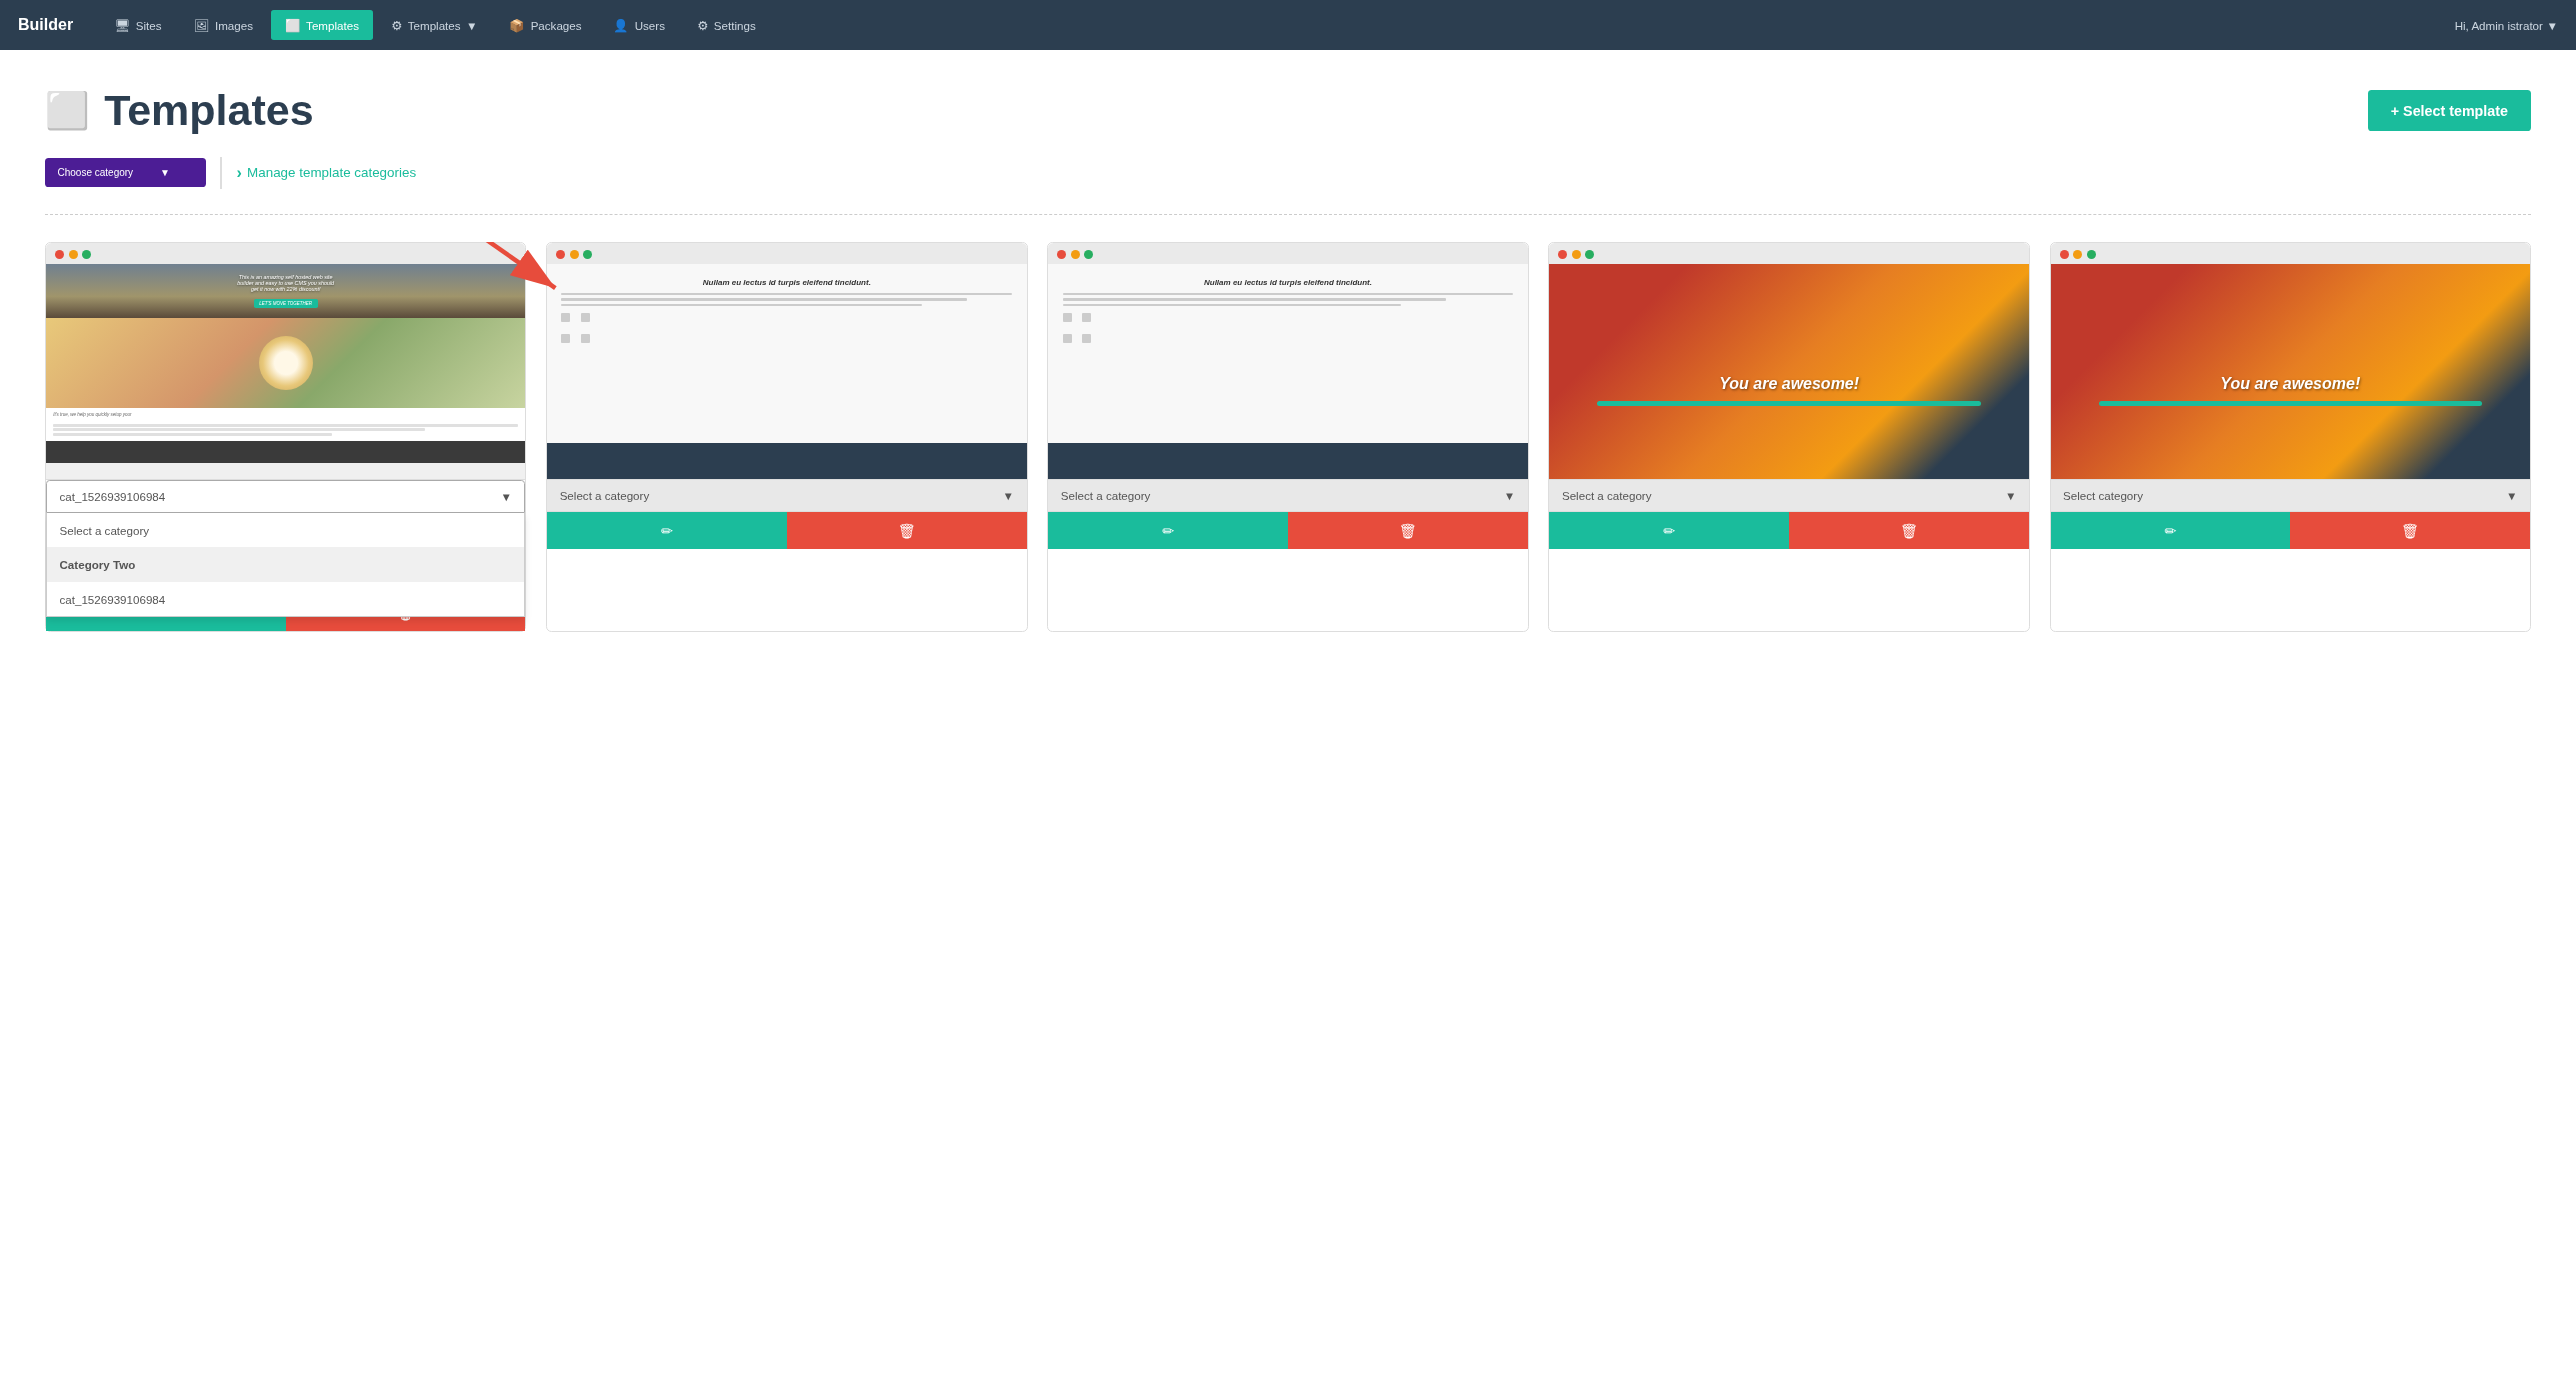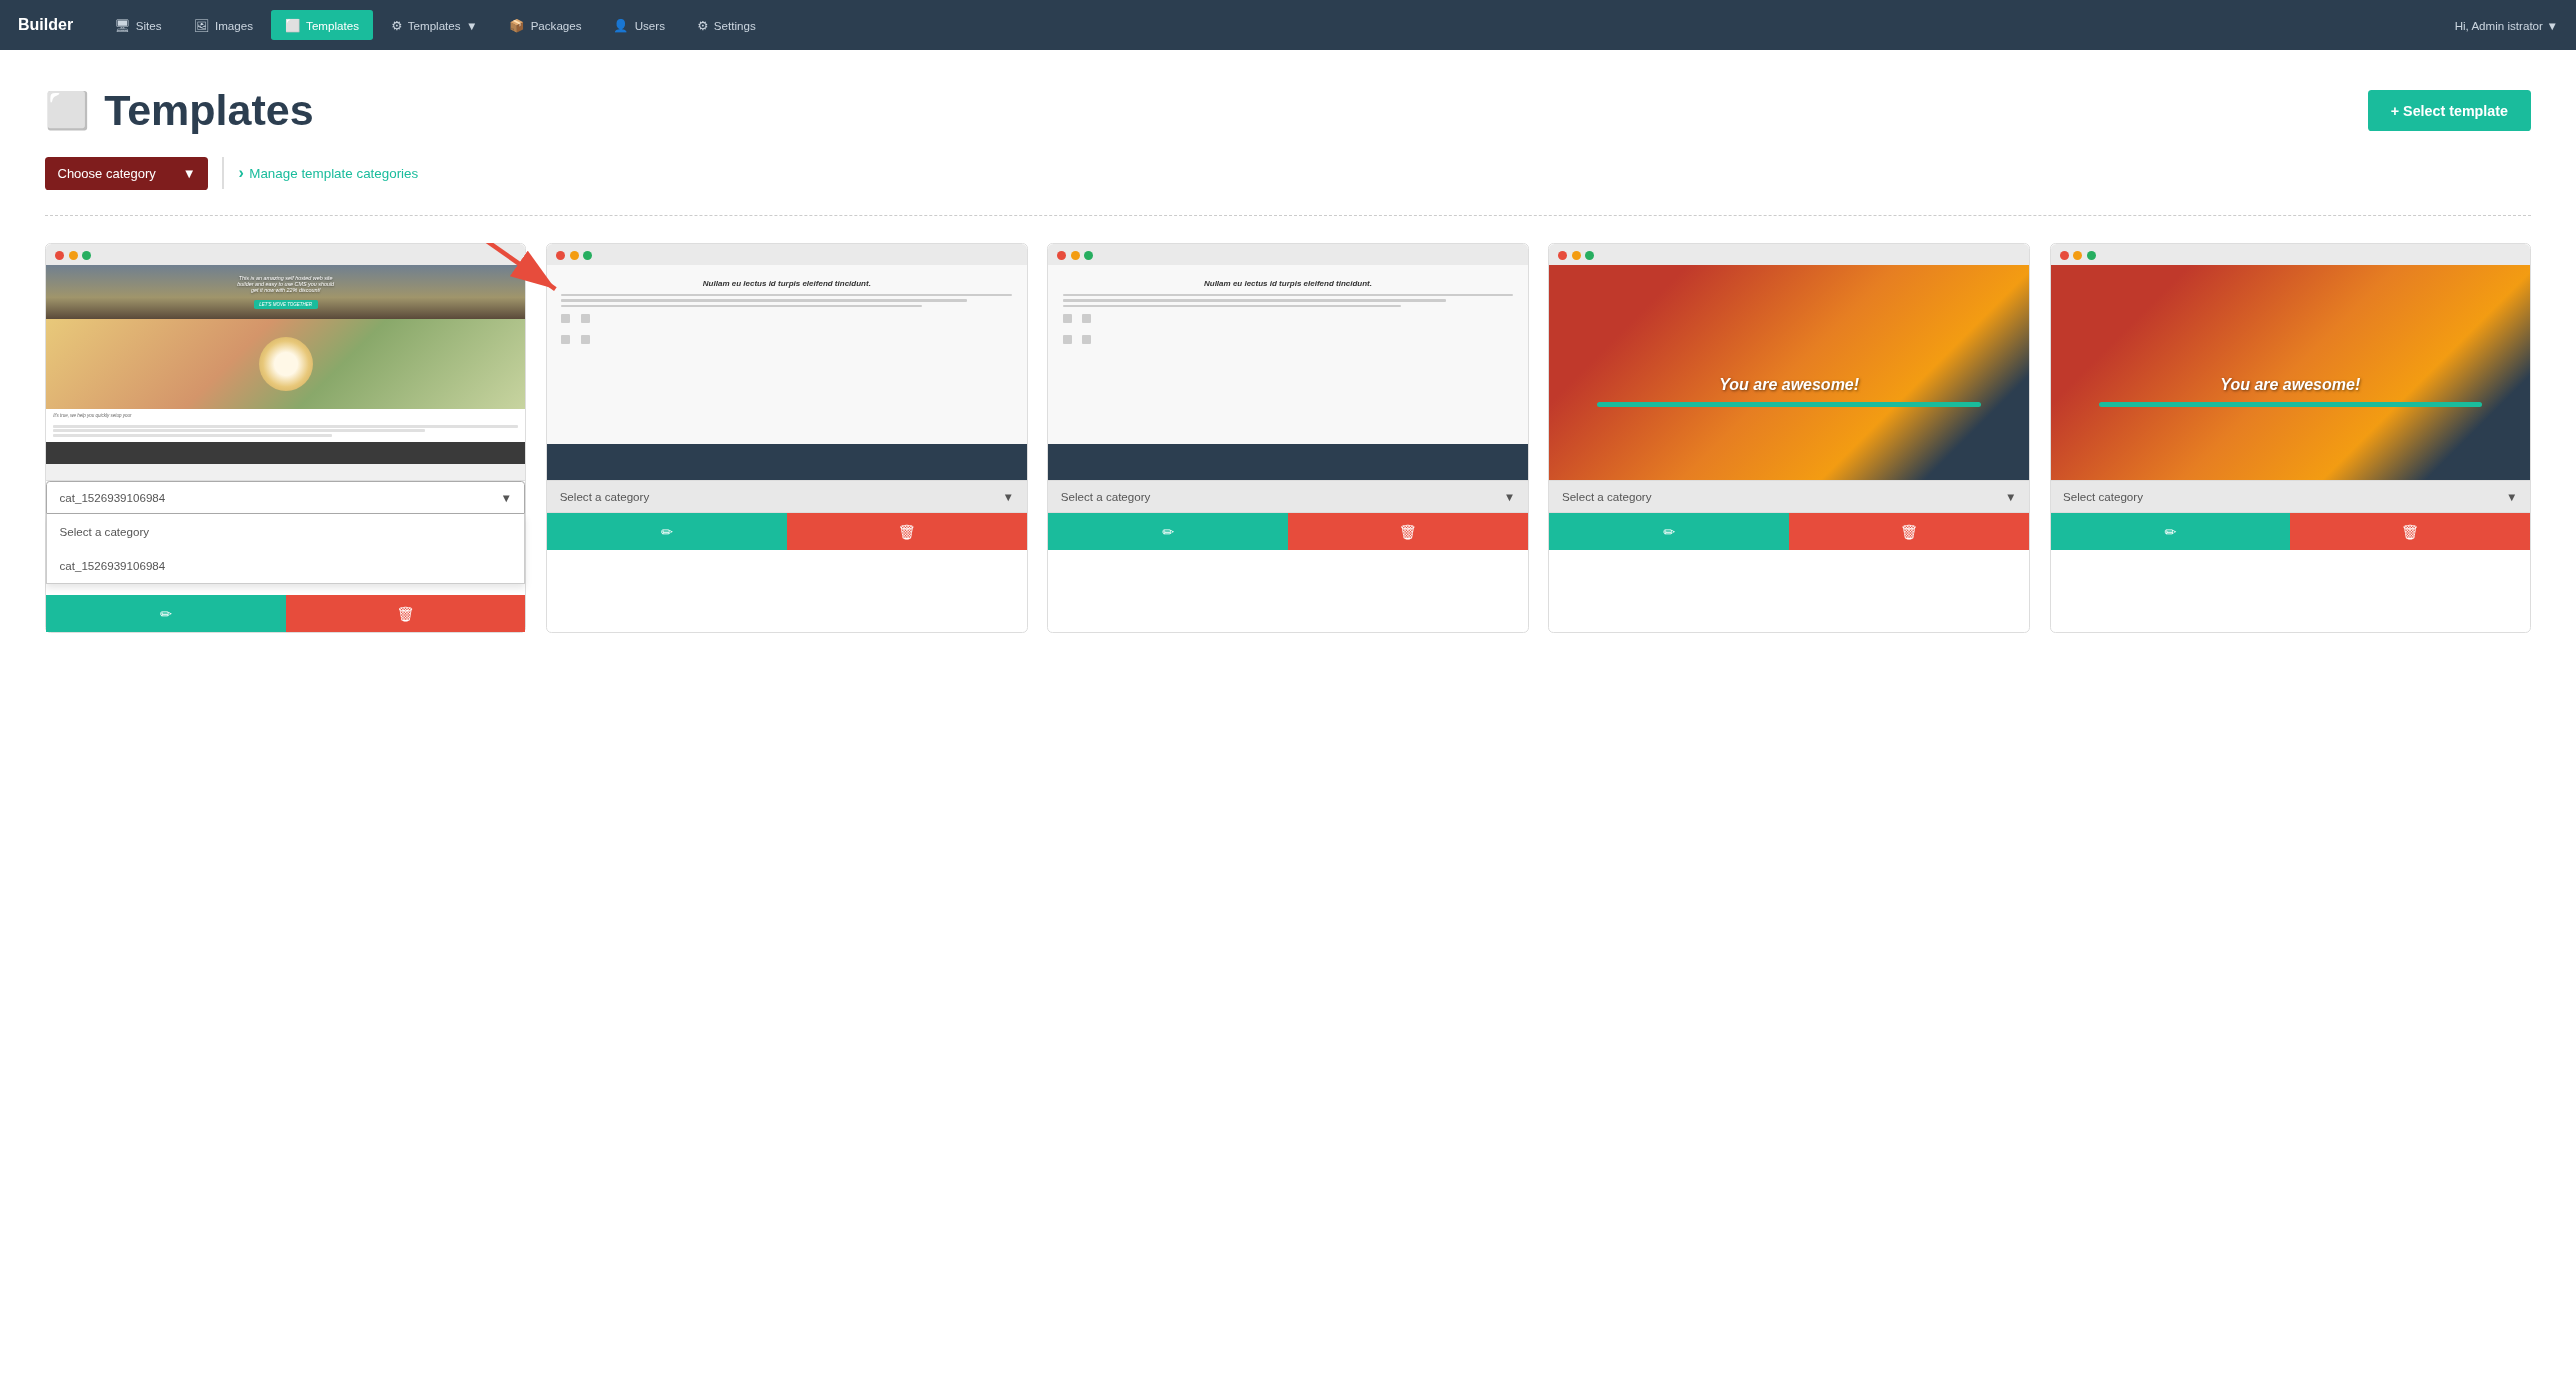--- a/index.html
+++ b/index.html
@@ -96,25 +96,25 @@
     
     .filter-row {
       display: flex;
       align-items: center;
       gap: 14.3px;
       margin-bottom: 25px;
     }
     .category-dropdown {
       display: flex;
       align-items: center;
-      background: #7f1d1d;
+      background: #4c1d95;
       color: #fff;
       padding: 9px 12.5px;
       border-radius: 3.6px;
-      font-size: 13px;
+      font-size: 10px;
       cursor: pointer;
       gap: 27px;
       min-width: 161px;
     }
     .divider-v {
       width: 1.8px;
       height: 32px;
       background: #ddd;
     }
     .manage-link {
@@ -486,20 +486,21 @@
           <div class="food-footer"></div>
         </div>
       </div>
       <div class="card-bottom dropdown-open-container">
         <div class="card-select card-select-open">
           <span>cat_1526939106984</span>
           <span>▼</span>
         </div>
         <div class="dropdown-menu">
           <div class="dropdown-item">Select a category</div>
+          <div class="dropdown-item selected">Category Two</div>
           <div class="dropdown-item">cat_1526939106984</div>
         </div>
       </div>
       <div class="card-actions" style="margin-top: 81px;">
         <button class="action-btn action-btn-edit">
           <span>✏</span>
         </button>
         <button class="action-btn action-btn-delete">
           <span>🗑</span>
         </button>

